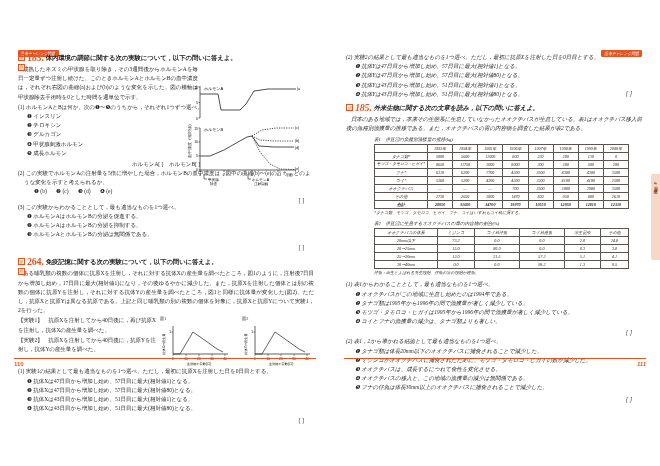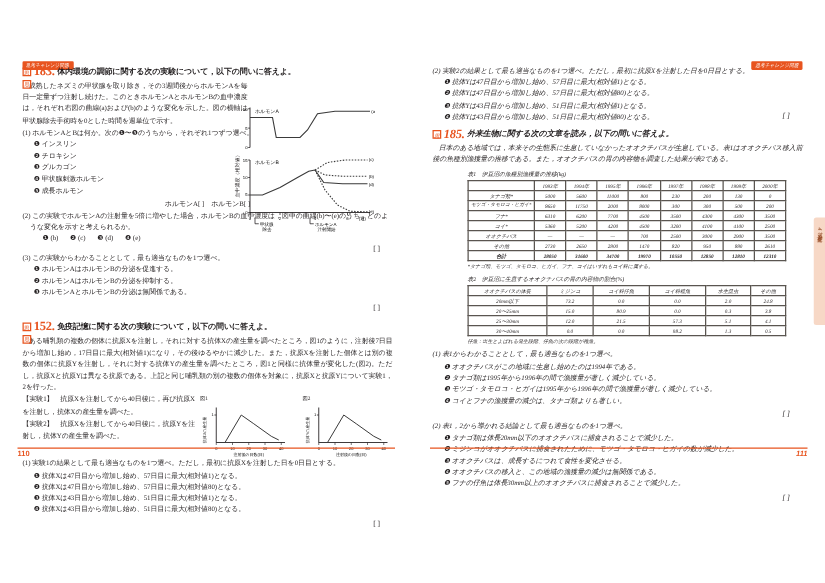--- a/index.html
+++ b/index.html
@@ -201,21 +201,21 @@
       <div class="qline">(3) この実験からわかることとして，最も適当なものを1つ選べ。</div>
       <div class="opt">❶ ホルモンAはホルモンBの分泌を促進する。</div>
       <div class="opt">❷ ホルモンAはホルモンBの分泌を抑制する。</div>
       <div class="opt">❸ ホルモンAとホルモンBの分泌は無関係である。</div>
       <div class="ansline" style="margin-top:5px;">[          ]</div>
     </div>
 
     <div class="prob" style="margin-top:6px;">
       <div class="prob-head">
         <span class="badge-sq">思</span>
-        <span class="pnum">152.</span>
+        <span class="pnum">264.</span>
         <span class="phead-text">免疫記憶に関する次の実験について，以下の問いに答えよ。</span>
       </div>
 
       <div class="icon-col" style="top:12px;">
         <div class="badge-think">思</div>
       </div>
 
       <div class="body-txt indent" style="margin-top:2px;">ある哺乳類の複数の個体に抗原Xを注射し，それに対する抗体Xの産生量を調べたところ，図1のように，注射後7日目から増加し始め，17日目に最大(相対値1)になり，その後ゆるやかに減少した。また，抗原Xを注射した個体とは別の複数の個体に抗原Yを注射し，それに対する抗体Yの産生量を調べたところ，図1と同様に抗体量が変化した(図2)。ただし，抗原Xと抗原Yは異なる抗原である。上記と同じ哺乳類の別の複数の個体を対象に，抗原Xと抗原Yについて実験1，2を行った。</div>
 
       <div style="display:flex;align-items:flex-start;gap:4px;margin-top:1px;">

